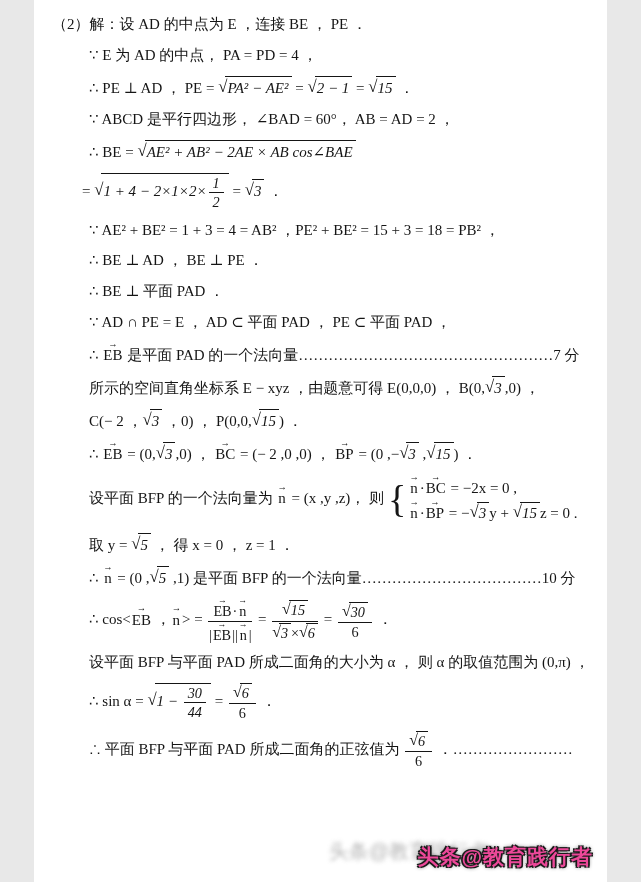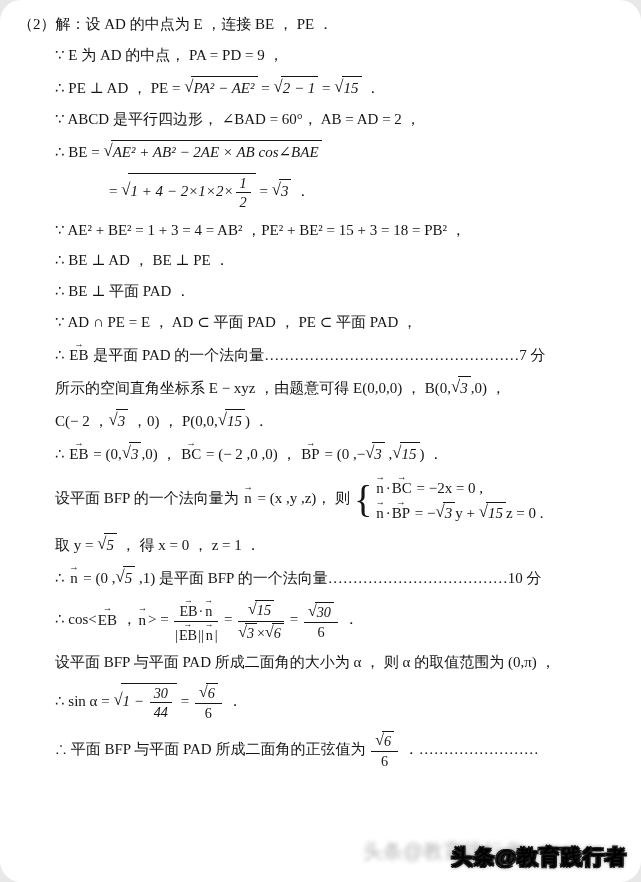--- a/index.html
+++ b/index.html
@@ -1,37 +1,36 @@
 <!DOCTYPE html>
 <html><head>
 <meta charset="utf-8">
 <style>
   html,body{margin:0;padding:0;background:#e8e8e8;}
   .page{
     position:relative;
-    width:641px;height:882px;
+    width:573px;height:882px;
     margin:0 auto;
     background:#ffffff;
     overflow:hidden;
     box-sizing:border-box;
     padding:14px 20px 0 18px;
     color:#151515;
     font-family:"Liberation Serif","DejaVu Serif",serif;
     font-size:15px;
     line-height:1.45;
-    border-radius:21px;
   }
   .line{
     margin-bottom:9px;
     white-space:nowrap;
     min-height:21px;
   }
   .ind0{margin-left:0;}
   .ind1{margin-left:37px;}
-  .ind2{margin-left:91px;}
+  .ind2{margin-left:30px;}
 
   
   .sqrt{white-space:nowrap;}
   .sqrt > .rad{
     display:inline-block;
     font-size:1.12em;
     transform:translateY(-1px);
     margin-right:-2px;
   }
   .sqrt > .radicand{
@@ -94,38 +93,38 @@
     color:#9a9a9a;
     filter:blur(2px);
     opacity:0.75;
     font-family:"Liberation Sans","DejaVu Sans",sans-serif;
   }
   .watermark{
     position:absolute;
     right:14px;bottom:10px;
     font-size:21px;
     font-weight:700;
-    color:#000000;
+    color:#ec4899;
     letter-spacing:1px;
     font-family:"Liberation Sans","DejaVu Sans",sans-serif;
     text-shadow:
       -1.4px -1.4px 0 #1a1a1a,
        1.4px -1.4px 0 #1a1a1a,
       -1.4px  1.4px 0 #1a1a1a,
        1.4px  1.4px 0 #1a1a1a,
        0 0 4px #1a1a1a;
   }
 </style>
 </head>
 <body>
 
 <div class="page">
   <div id="lines">
       <div class="line ind0">（2）解：设 AD 的中点为 E ，连接 BE ， PE ．</div>
-      <div class="line ind1">∵ E 为 AD 的中点， PA = PD = 9 ，</div>
+      <div class="line ind1">∵ E 为 AD 的中点， PA = PD = 4 ，</div>
       <div class="line ind1">∴ PE ⊥ AD ， PE = <span class="sqrt"><span class="rad">√</span><span class="radicand">PA² − AE²</span></span> = <span class="sqrt"><span class="rad">√</span><span class="radicand">2 − 1</span></span> = <span class="sqrt"><span class="rad">√</span><span class="radicand">15</span></span> ．</div>
       <div class="line ind1">∵ ABCD 是平行四边形， ∠BAD = 60°， AB = AD = 2 ，</div>
       <div class="line ind1">∴ BE = <span class="sqrt"><span class="rad">√</span><span class="radicand">AE² + AB² − 2AE × AB cos∠BAE</span></span></div>
       <div class="line ind2">= <span class="sqrt"><span class="rad">√</span><span class="radicand">1 + 4 − 2×1×2×<span class="frac"><span class="num">1</span><span class="den">2</span></span></span></span> = <span class="sqrt"><span class="rad">√</span><span class="radicand">3</span></span> ．</div>
       <div class="line ind1">∵ AE² + BE² = 1 + 3 = 4 = AB² ，PE² + BE² = 15 + 3 = 18 = PB² ，</div>
       <div class="line ind1">∴ BE ⊥ AD ， BE ⊥ PE ．</div>
       <div class="line ind1">∴ BE ⊥ 平面 PAD ．</div>
       <div class="line ind1">∵ AD ∩ PE = E ， AD ⊂ 平面 PAD ， PE ⊂ 平面 PAD ，</div>
       <div class="line ind1">∴ <span class="vec"><span class="arr">→</span><span class="base">EB</span></span> 是平面 PAD 的一个法向量……………………………………………7 分</div>
       <div class="line ind1">所示的空间直角坐标系 E − xyz ，由题意可得 E(0,0,0) ， B(0,<span class="sqrt"><span class="rad">√</span><span class="radicand">3</span></span>,0) ，</div>

